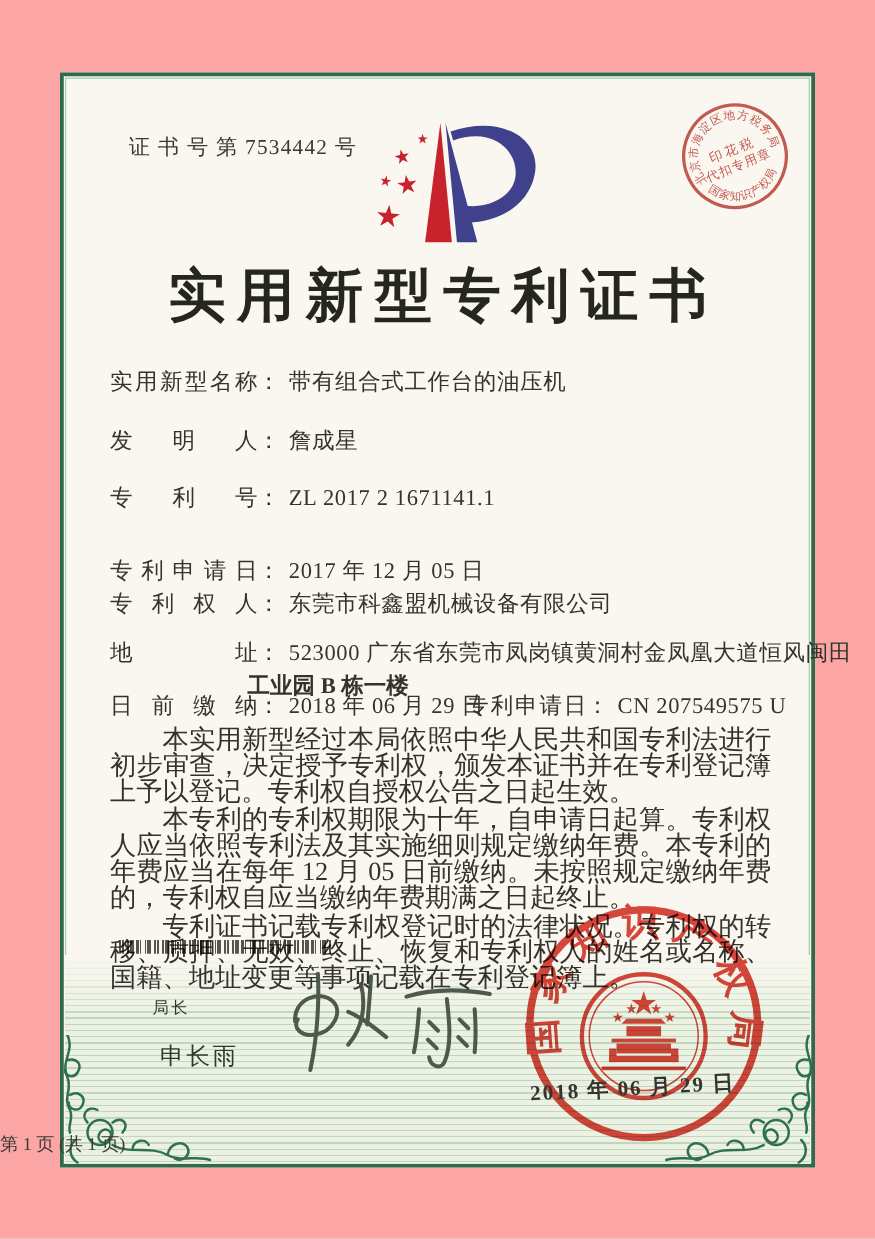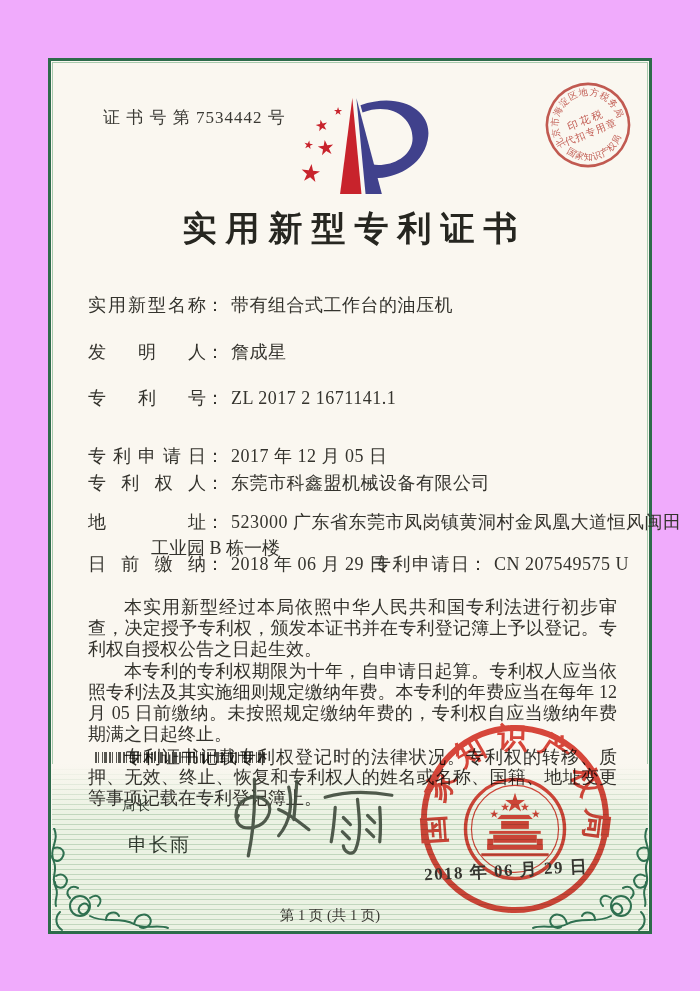--- a/index.html
+++ b/index.html
@@ -1,54 +1,54 @@
 <!DOCTYPE html>
 <html><head>
 <meta charset="utf-8">
 <style>
   html,body{margin:0;padding:0;background:#e8e8e4;}
-  .page{position:relative;width:700px;height:991px;background:#f0abfc;overflow:hidden;
+  .page{position:relative;width:700px;height:991px;background:#fca5a5;overflow:hidden;
         font-family:"Liberation Serif","DejaVu Serif",serif;color:#2f2e29;}
   .frame{position:absolute;left:48px;top:58px;width:598px;height:870px;
          border:3px solid #2d6b4b;background:#faf7f0;}
   .frame-inner{position:absolute;inset:1px;border:1px solid #a8cbae;}
   .guilloche{position:absolute;left:52px;top:764px;width:596px;height:167px;
     background-color:#ebf2e3;
     background-image:
       linear-gradient(180deg,#faf7f0 0%,rgba(250,247,240,0) 30%),
       repeating-linear-gradient(180deg,rgba(96,150,101,0.30) 0 1px,rgba(250,247,240,0) 1px 5px);}
   .certno{position:absolute;left:103px;top:106px;font-size:17px;letter-spacing:1px;color:#3a3933;}
   .logo{position:absolute;left:281px;top:95px;width:163px;height:102px;}
   .taxstamp{position:absolute;left:543px;top:80px;width:90px;height:90px;
             transform:rotate(-22deg);mix-blend-mode:multiply;opacity:.85;}
-  .title{position:absolute;left:0;width:700px;top:206px;text-align:center;font-size:34px;
+  .title{position:absolute;left:0;width:700px;top:206px;text-align:center;font-size:46px;
          font-weight:600;letter-spacing:9px;text-indent:9px;color:#262620;}
   .frow{position:absolute;left:88px;width:540px;font-size:18px;color:#34332d;white-space:nowrap;}
   .flabel{display:inline-block;width:118px;text-align:justify;text-align-last:justify;vertical-align:top;}
   .fcolon{display:inline-block;margin-right:7px;}
   .fvalue{letter-spacing:.5px;}
   .fv1{display:inline-block;width:142px;letter-spacing:.5px;}
   .flabel2{display:inline-block;width:96px;text-align:justify;text-align-last:justify;}
-  .addr2{margin-left:63px;margin-top:2px;}
-  .paras{position:absolute;left:88px;top:581px;width:529px;font-size:18px;line-height:20.8px;
-         text-align:justify;color:#33322c;margin-top:16px;}
+  .addr2{margin-left:110px;margin-top:2px;font-weight:bold;}
+  .paras{position:absolute;left:88px;top:581px;width:529px;font-size:21px;line-height:20.8px;
+         text-align:justify;color:#33322c;}
   .paras p{margin:0 0 2px 0;text-indent:2em;}
   .barcode{position:absolute;left:95px;top:752px;width:170px;height:11px;opacity:.85;mix-blend-mode:multiply;
     background:repeating-linear-gradient(90deg,#3a3a36 0 2px,transparent 2px 3px,#3a3a36 3px 4px,
       transparent 4px 7px,#3a3a36 7px 8px,transparent 8px 9px,#3a3a36 9px 12px,transparent 12px 14px);}
   .sig-title{position:absolute;left:122px;top:797px;font-size:13px;letter-spacing:2px;
              font-family:"Liberation Sans","DejaVu Sans",sans-serif;color:#2e382d;}
   .sig-name{position:absolute;left:128px;top:832px;font-size:19px;letter-spacing:2px;
             font-family:"Liberation Sans","DejaVu Sans",sans-serif;color:#2e382d;}
   .sig-svg{position:absolute;left:222px;top:768px;width:182px;height:98px;}
   .seal{position:absolute;left:416px;top:720px;width:198px;height:198px;
         mix-blend-mode:multiply;opacity:.92;}
   .seal-date{position:absolute;left:424px;top:859px;font-size:17px;font-weight:600;
              letter-spacing:1.5px;color:#35352f;transform:rotate(-3deg);}
-  .footer{position:absolute;left:0;width:660px;top:906px;text-align:center;font-size:14.5px;color:#3a3a33;}
+  .footer{position:absolute;left:0;width:660px;top:906px;font-size:14.5px;color:#3a3a33;}
   .flourish{position:absolute;top:828px;width:125px;height:108px;}
   .fl-left{left:46px;}
   .fl-right{left:530px;transform:scaleX(-1);}
   .hidden-defs{position:absolute;width:0;height:0;overflow:hidden;}
 </style>
 </head>
 <body>
 
 <div class="page">
 

